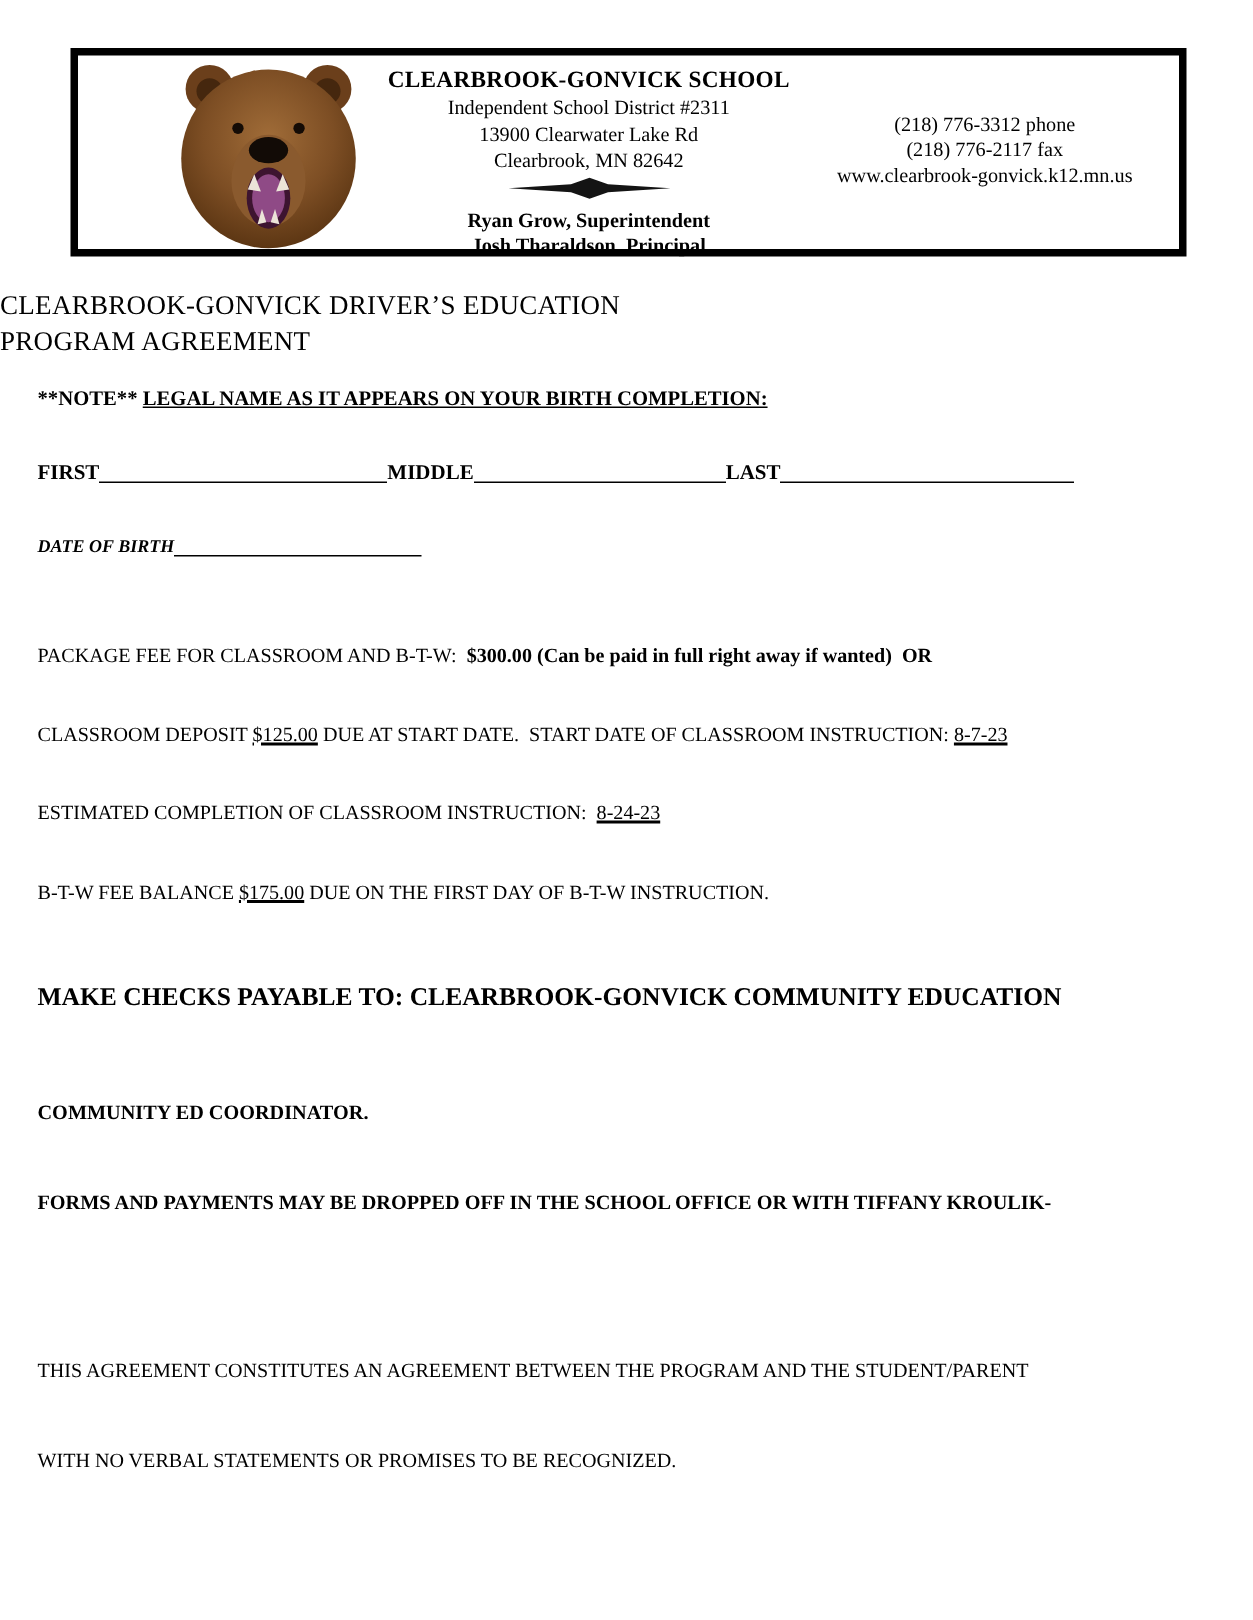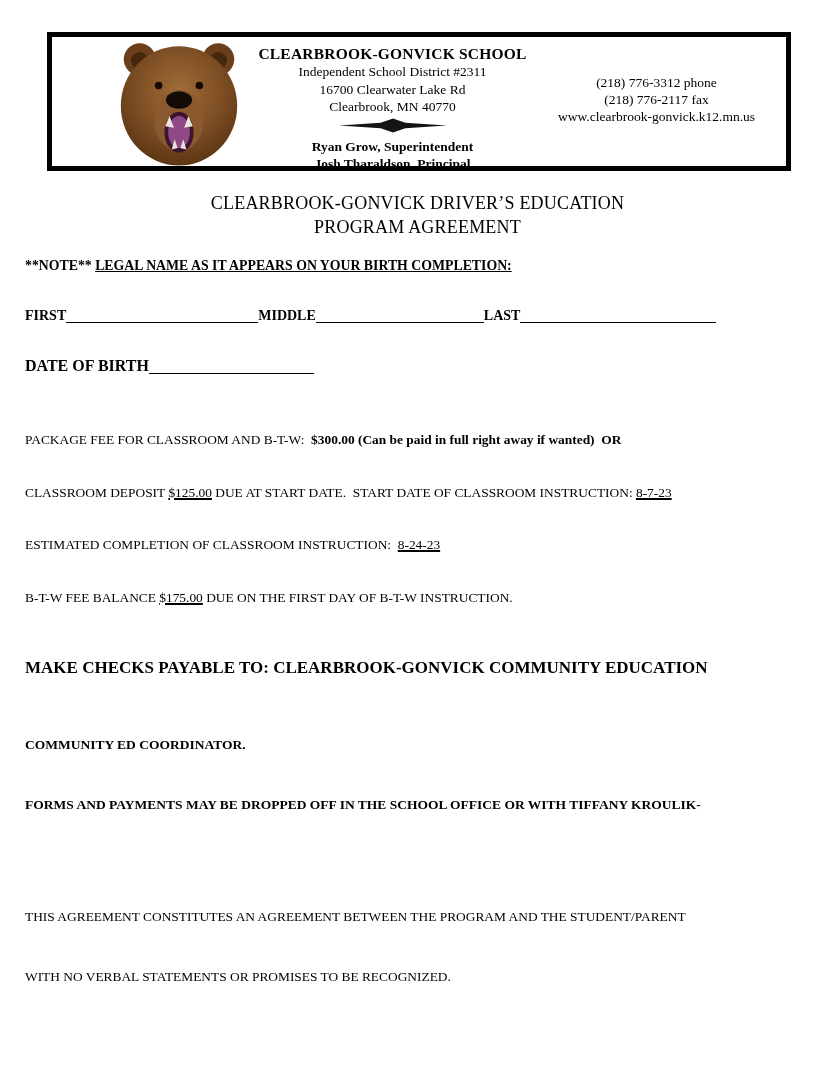--- a/index.html
+++ b/index.html
@@ -21,29 +21,29 @@
     align-items: flex-start;
   }
   .logo-wrap { margin-left: 52px; padding-top: 2px; flex: 0 0 auto; }
   .center-col { flex: 1 1 auto; text-align: center; padding-top: 7px; line-height: 17.5px; font-size: 13.5px; }
   .school-name { font-size: 15.5px; font-weight: bold; letter-spacing: 0.2px; line-height: 19px; }
   .admin-line { font-weight: bold; line-height: 17px; }
   .divider-wrap { padding: 2px 0 1px 0; }
   .right-col { flex: 0 0 255px; text-align: center; padding-top: 37px; padding-right: 4px; font-size: 13.5px; line-height: 17px; }
 
   
-  .doc-title { margin-top: 20px; text-align: center; font-size: 18px; line-height: 24px; letter-spacing: 0.2px; }
+  .doc-title { margin-top: 20px; font-size: 18px; line-height: 24px; letter-spacing: 0.2px; }
 
   
   .blk { margin-left: 25px; margin-right: 20px; white-space: pre; }
   .note-row { margin-top: 19px; font-weight: bold; font-size: 13.8px; }
   .note-underline { text-decoration: underline; }
 
   .name-row { margin-top: 34px; font-weight: bold; font-size: 14px; white-space: nowrap; }
-  .dob-row { margin-top: 33px; font-weight: bold; font-size: 16px; white-space: nowrap; }
+  .dob-row { margin-top: 33px; font-weight: bold; font-size: 12px; white-space: nowrap; font-style: italic; }
 
   .fill-line {
     display: inline-block;
     height: 0;
     border-bottom: 1.6px solid #000;
     vertical-align: -3px;
   }
 
   .fees { margin-top: 21px; font-size: 13.4px; line-height: 17.5px; }
   .b { font-weight: bold; }
@@ -82,22 +82,22 @@
         <ellipse cx="50" cy="64" rx="7.5" ry="11" fill="#8f4a86"></ellipse>
         <polygon points="43.5,53 46.5,61 40.5,60" fill="#ece4d8"></polygon>
         <polygon points="56.5,53 53.5,61 59.5,60" fill="#ece4d8"></polygon>
         <polygon points="45,76 47,69 49,75" fill="#ece4d8"></polygon>
         <polygon points="55,76 53,69 51,75" fill="#ece4d8"></polygon>
       </svg>
     </div>
     <div class="center-col">
       <div class="school-name">CLEARBROOK-GONVICK SCHOOL</div>
       <div>Independent School District #2311</div>
-      <div>16700 Clearwater Lake Rd</div>
-      <div>Clearbrook, MN 40770</div>
+      <div>13900 Clearwater Lake Rd</div>
+      <div>Clearbrook, MN 82642</div>
       <div class="divider-wrap">
         <svg width="108" height="15" viewBox="0 0 140 18" aria-hidden="true">
           <polygon points="0,9 54,5.5 70,0 86,5.5 140,9 86,12.5 70,18 54,12.5" fill="#141414"></polygon>
         </svg>
       </div>
       <div class="admin-line">Ryan Grow, Superintendent</div>
       <div class="admin-line">Josh Tharaldson, Principal</div>
     </div>
     <div class="right-col">
       <div>(218) 776-3312 phone</div>

